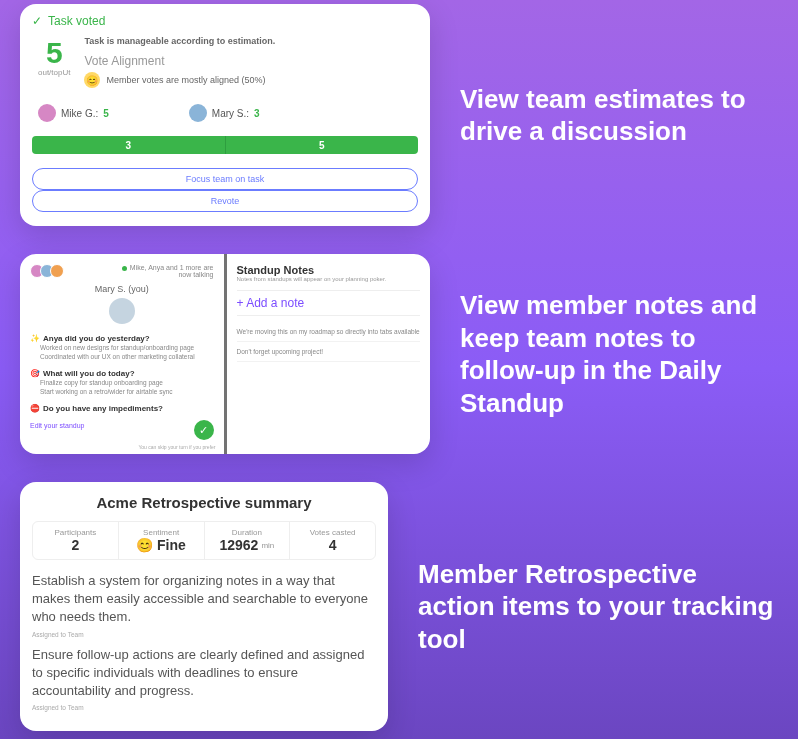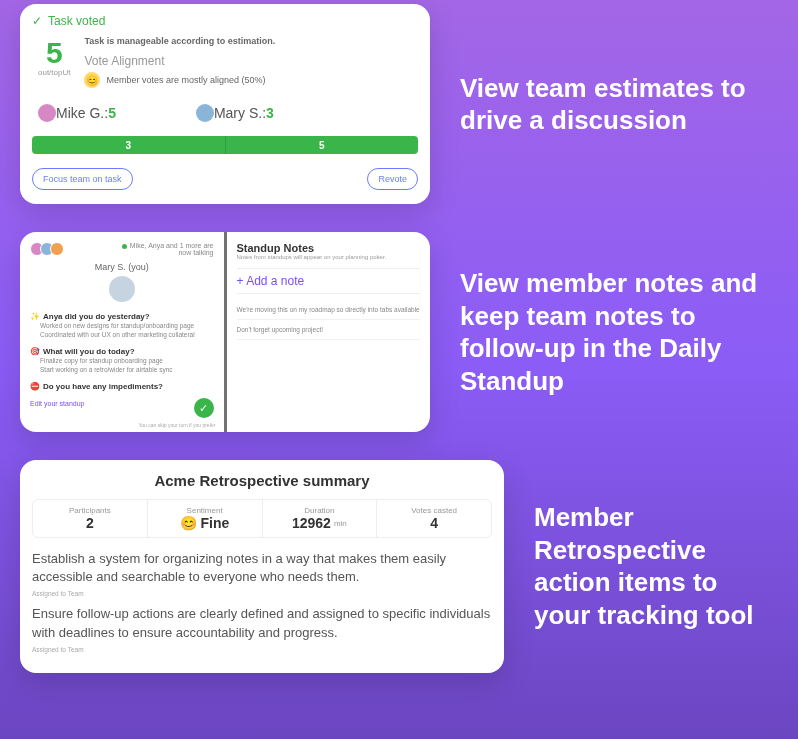--- a/index.html
+++ b/index.html
@@ -32,31 +32,31 @@
 .score-row { display: flex; gap: 14px; margin-bottom: 16px; padding: 0 6px; }
 .big-score { text-align: center; }
 .big-score .num { font-size: 30px; font-weight: 700; color: #3ab54a; }
 .big-score .label { font-size: 8px; color: #999; margin-top: -2px; }
 .desc-col { flex: 1; font-size: 9px; color: #666; }
 .desc-col .bold { font-weight: 600; margin-bottom: 8px; }
 .vote-align { font-size: 12px; color: #999; margin-bottom: 4px; }
 .align-row { display: flex; align-items: center; gap: 6px; font-size: 9px; color: #666; }
 .emoji-circle { width: 16px; height: 16px; border-radius: 50%; background: #ffd966; display: flex; align-items: center; justify-content: center; font-size: 10px; }
 .voters-row { display: flex; gap: 80px; margin-bottom: 14px; padding: 0 6px; }
-.voter { display: flex; align-items: center; font-size: 14px; }
+.voter { display: flex; align-items: center; gap: 5px; font-size: 10px; }
 .avatar-sm { width: 18px; height: 18px; border-radius: 50%; }
 .av-pink { background: #d687c4; }
 .av-blue { background: #8ab4d8; }
 .voter .name { color: #555; }
 .voter .score-v { color: #3ab54a; font-weight: 600; }
 .dist-bar { display: flex; height: 18px; border-radius: 4px; overflow: hidden; margin-bottom: 14px; }
 .dist-seg { background: #3ab54a; color: #fff; display: flex; align-items: center; justify-content: center; font-size: 10px; font-weight: 600; }
 .dist-left { flex: 1; border-right: 1px solid #2e9e3f; }
 .dist-right { flex: 1; }
-.card1-footer { display: flex; justify-content: space-between; }
+.card1-footer { display: flex; justify-content: space-between; flex-direction: column; }
 .btn-outline { border: 1px solid #6b7cff; color: #6b7cff; background: #fff; font-size: 9px; padding: 5px 10px; border-radius: 12px; font-weight: 500; }
 
 
 .card2 { width: 410px; height: 200px; display: flex; font-size: 8px; }
 .card2-left { flex: 1; padding: 10px 10px 8px; position: relative; }
 .card2-header { display: flex; justify-content: space-between; align-items: flex-start; margin-bottom: 6px; }
 .avatars-stack { display: flex; }
 .avatars-stack .avatar-sm2 { width: 14px; height: 14px; border-radius: 50%; margin-left: -4px; border: 1.5px solid #fff; }
 .avatars-stack .avatar-sm2:first-child { margin-left: 0; }
 .av-a { background: #d687c4; }
@@ -73,21 +73,21 @@
 .edit-link { color: #7c4dff; font-size: 7px; }
 .check-circle { position: absolute; bottom: 14px; right: 10px; width: 20px; height: 20px; border-radius: 50%; background: #3ab54a; display: flex; align-items: center; justify-content: center; color: #fff; font-size: 11px; }
 .footer-text { position: absolute; bottom: 4px; right: 8px; font-size: 5px; color: #aaa; }
 .card2-right { flex: 1; padding: 10px 10px; border-left: 3px solid #737373; }
 .notes-title { font-size: 11px; font-weight: 600; color: #333; }
 .notes-sub { font-size: 6px; color: #999; margin-bottom: 8px; }
 .add-note { color: #7c4dff; font-size: 12px; padding: 5px 0; border-top: 1px solid #eee; border-bottom: 1px solid #eee; margin-bottom: 6px; }
 .note-item { font-size: 6.5px; color: #888; padding: 6px 0; border-bottom: 1px solid #f2f2f2; }
 
 
-.card3 { width: 484px; padding: 12px; }
+.card3 { width: 368px; padding: 12px; }
 .retro-title { text-align: center; font-size: 15px; font-weight: 700; color: #333; margin-bottom: 10px; }
 .stats-row { display: flex; border: 1px solid #eee; border-radius: 6px; margin-bottom: 12px; align-items: flex-end; }
 .stat { flex: 1; text-align: center; padding: 6px 0; border-right: 1px solid #eee; }
 .stat:last-child { border-right: none; }
 .stat-label { font-size: 8px; color: #999; }
 .stat-val { font-size: 14px; font-weight: 700; color: #333; display: flex; align-items: center; justify-content: center; gap: 3px; }
 .stat-val .unit { font-size: 8px; font-weight: 400; color: #999; }
 .actions-header { display: flex; align-items: center; gap: 8px; margin-bottom: 10px; flex-wrap: wrap; }
 .actions-title { font-size: 13px; font-weight: 700; color: #333; }
 .select-all { color: #7c4dff; font-size: 8px; }

